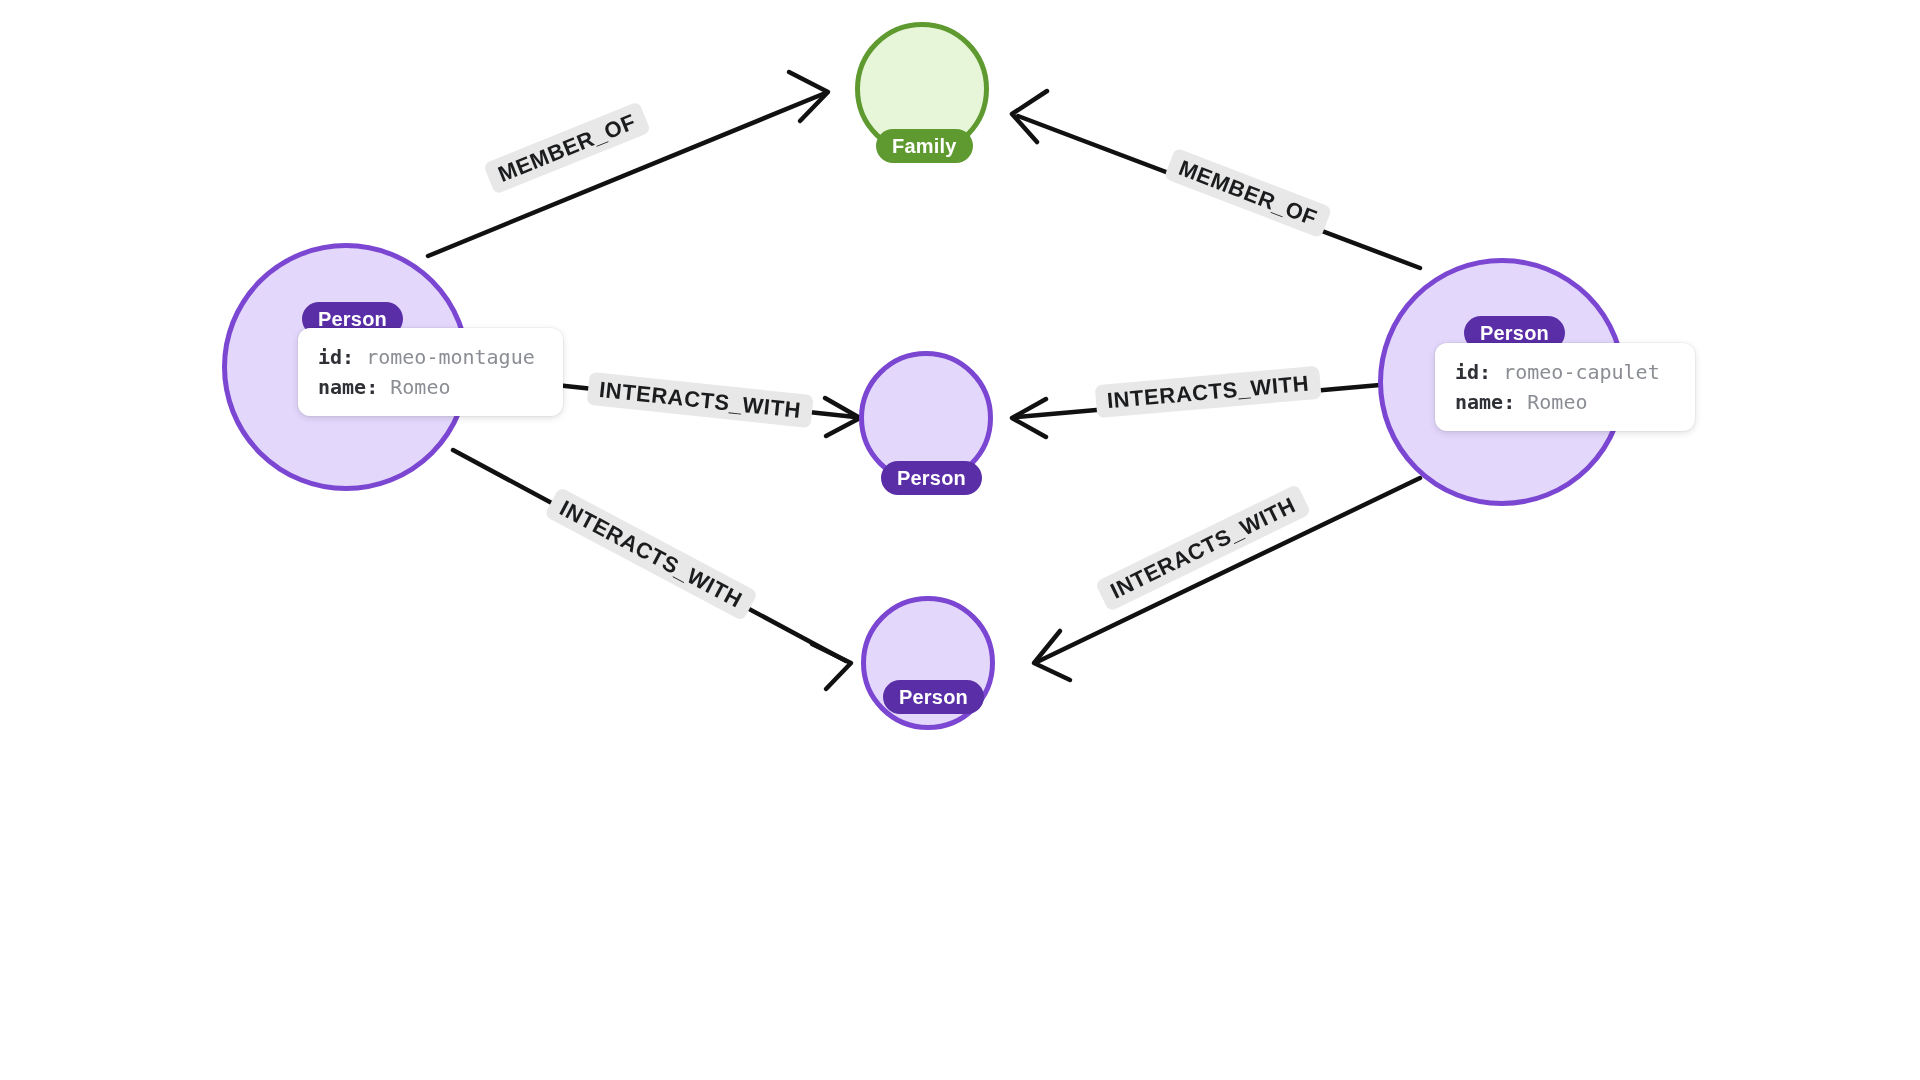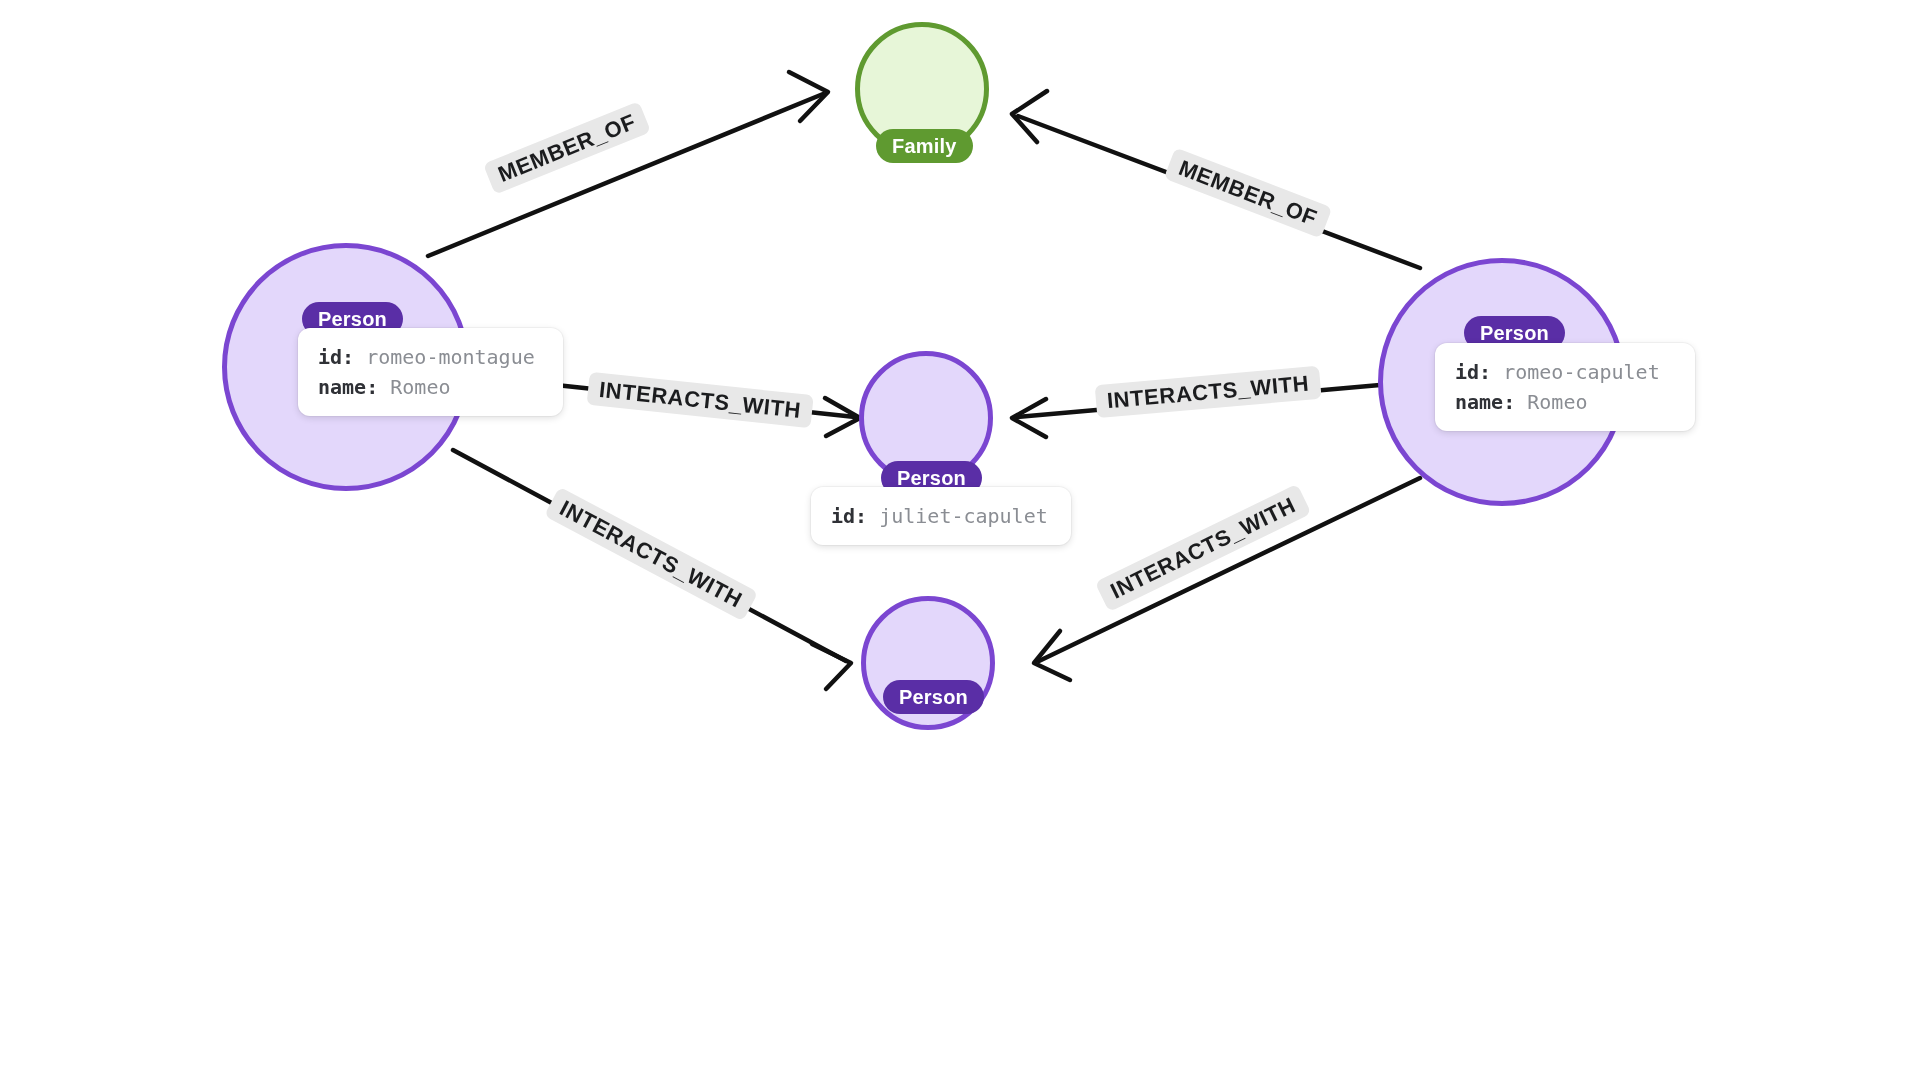--- a/index.html
+++ b/index.html
@@ -168,26 +168,20 @@
       <span class="prop-val">romeo-capulet</span>
     </div>
     <div class="prop-row">
       <span class="prop-key">name:</span>
       <span class="prop-val">Romeo</span>
     </div>
   </div>
 
   <div class="node person" style="left:859px; top:351px; width:134px; height:134px;"></div>
   <div class="badge person-badge" style="left:881px; top:461px;">Person</div>
-  <div class="props" style="left:811px; top:487px; width:260px;">
-    <div class="prop-row">
-      <span class="prop-key">id:</span>
-      <span class="prop-val">juliet-capulet</span>
-    </div>
-  </div>
 
   <div class="node person" style="left:861px; top:596px; width:134px; height:134px;"></div>
   <div class="badge person-badge" style="left:883px; top:680px;">Person</div>
 
   <div class="edge-label" style="left:567px; top:148px; transform: translate(-50%,-50%) rotate(-22deg);">MEMBER_OF</div>
 
   <div class="edge-label" style="left:1248px; top:193px; transform: translate(-50%,-50%) rotate(21deg);">MEMBER_OF</div>
 
   <div class="edge-label" style="left:700px; top:400px; transform: translate(-50%,-50%) rotate(6deg);">INTERACTS_WITH</div>
 

